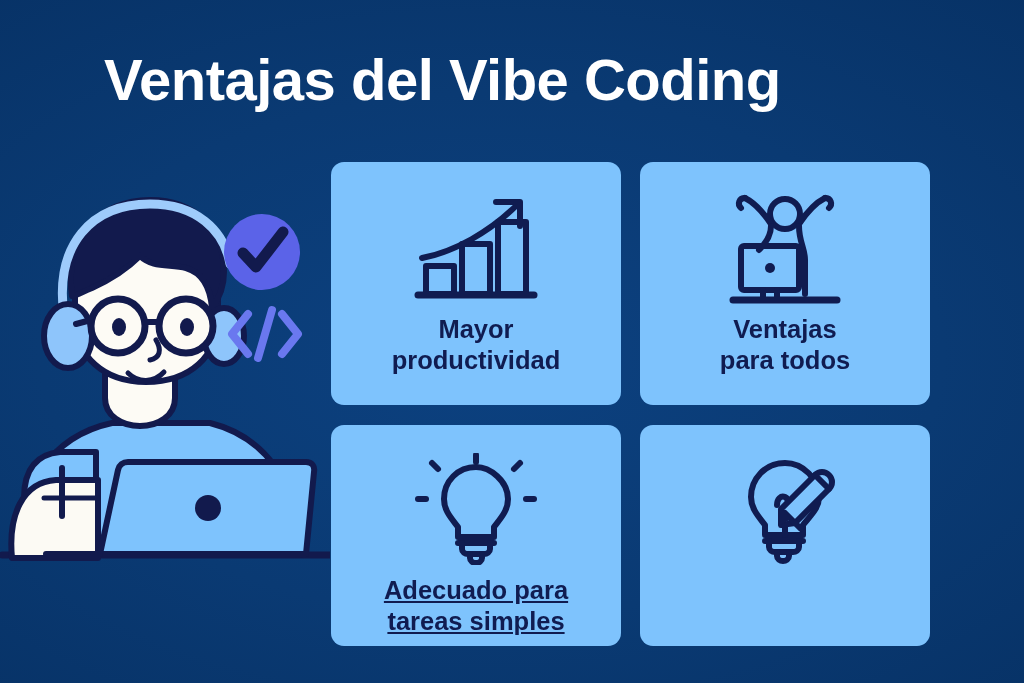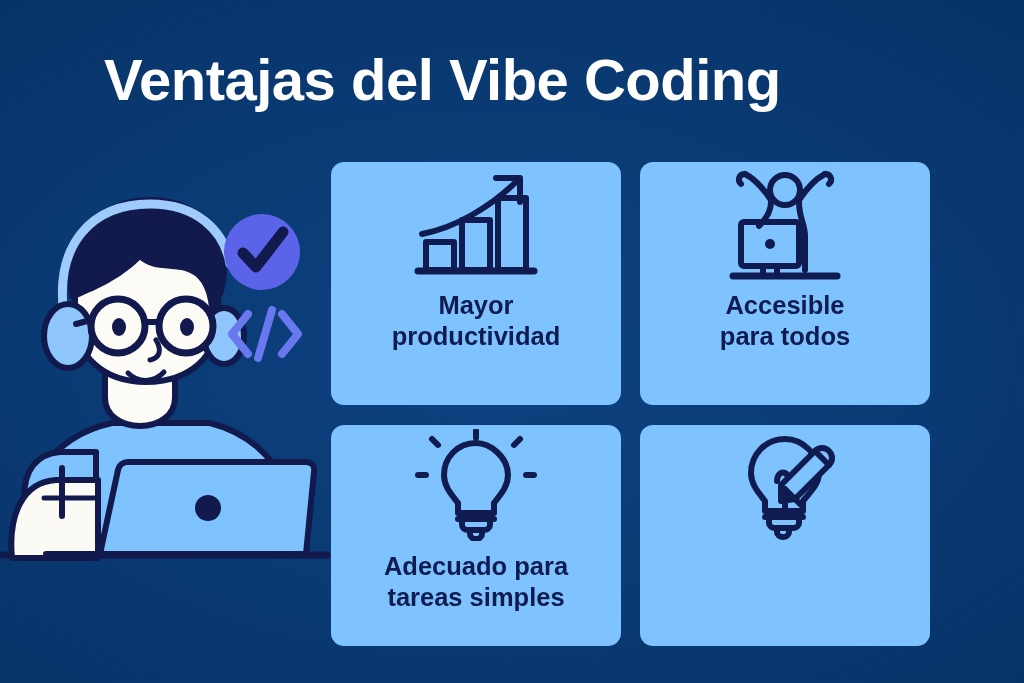--- a/index.html
+++ b/index.html
@@ -57,21 +57,21 @@
     column-gap: 19px;
     row-gap: 20px;
   }
   .card {
     background: #7ec3fd;
     border-radius: 13px;
     display: flex;
     flex-direction: column;
     align-items: center;
     justify-content: flex-start;
-    padding-top: 4px;
+    padding-top: 28px;
     box-sizing: border-box;
   }
   .card-icon {
     width: 132px;
     height: 118px;
     display: block;
     flex: none;
   }
   .card.r2 .card-icon {
     height: 112px;
@@ -81,20 +81,21 @@
     text-align: center;
     color: #101c51;
     font-size: 25.5px;
     font-weight: 700;
     line-height: 1.22;
     padding: 0 10px;
     white-space: pre-line;
   }
   .card.r2 .card-label {
     margin-top: 10px;
+    text-decoration: underline;
   }
 </style>
 </head>
 <body>
 
 <div id="canvas">
 
   <div id="bg-gradient"></div>
 
   <div id="title">Ventajas del Vibe Coding</div>
@@ -185,21 +186,21 @@
           <path d="M26 8 C20 8 18 14 22 18"></path>
           <path d="M106 8 C112 8 114 14 110 18"></path>
           <path d="M52 36 C52 48 44 56 40 60"></path>
           <path d="M80 36 C80 52 86 58 86 70 L86 104"></path>
           <rect x="22" y="56" width="58" height="44" rx="3"></rect>
           <circle cx="51" cy="78" r="5" fill="#101c51" stroke="none"></circle>
           <path d="M44 100 L44 108 M58 100 L58 108"></path>
           <line x1="14" y1="110" x2="118" y2="110" stroke-width="7"></line>
         </g>
       </svg>
-      <div class="card-label">Accesible
+      <div class="card-label">Ventajas
 para todos</div>
     </div>
 
     <div class="card r2">
       <svg class="card-icon" viewBox="0 0 132 112">
         <g fill="none" stroke="#101c51" stroke-width="6" stroke-linecap="round" stroke-linejoin="round">
           <path d="M66 14 C48 14 34 28 34 46 C34 58 42 66 48 74 L48 84 L84 84 L84 74
                    C90 66 98 58 98 46 C98 28 80 14 66 14 Z"></path>
           <line x1="48" y1="90" x2="84" y2="90"></line>
           <path d="M52 90 L52 96 C52 99 55 101 58 101 L74 101 C77 101 80 99 80 96 L80 90"></path>

